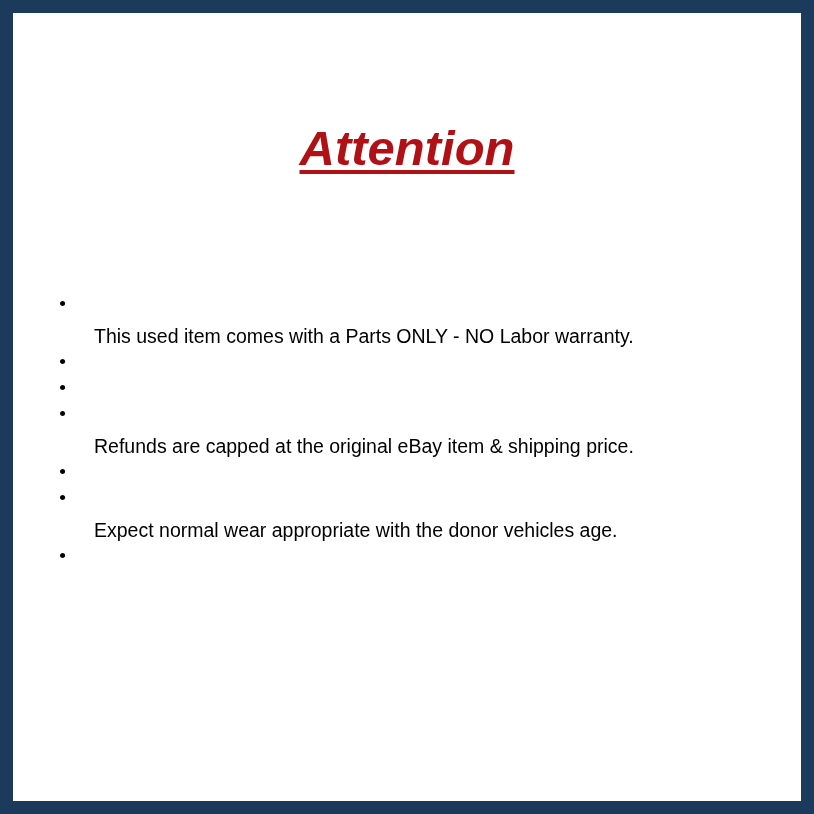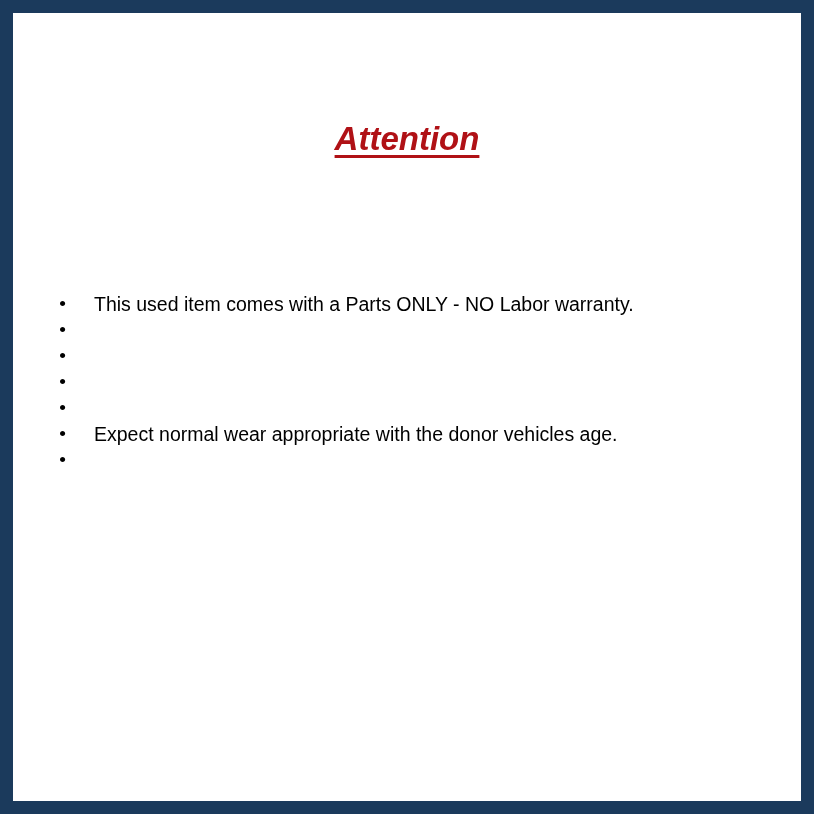--- a/index.html
+++ b/index.html
@@ -28,21 +28,21 @@
     height: 100%;
     background: #ffffff;
     box-sizing: border-box;
     position: relative;
   }
   .title {
     text-align: center;
     color: #b01116;
     font-weight: bold;
     font-style: italic;
-    font-size: 33px;
+    font-size: 49px;
     letter-spacing: 0px;
     text-decoration: underline;
     text-underline-offset: 5px;
     margin: 0;
     padding-top: 107px;
     font-family: "Liberation Sans", sans-serif;
   }
   .list {
     margin: 0;
     padding: 0;
@@ -65,20 +65,21 @@
     width: 53px;
     text-align: right;
     padding-right: 28px;
     font-size: 19px;
     line-height: 26px;
     color: #000000;
   }
   .text {
     flex: 1 1 auto;
     white-space: pre-line;
+    margin-top: 32px;
   }
 </style>
 </head>
 <body>
 
 <div class="page">
   <div class="inner">
 
     <h1 class="title">Attention</h1>
 
@@ -88,20 +89,21 @@
         <span class="text">This used item comes with a Parts ONLY - NO Labor warranty.</span>
       </li>
       <li>
         <span class="bullet">•</span>
       </li>
       <li>
         <span class="bullet">•</span>
       </li>
       <li>
         <span class="bullet">•</span>
+        <span class="text">Refunds are capped at the original eBay item &amp; shipping price.</span>
       </li>
       <li>
         <span class="bullet">•</span>
       </li>
       <li>
         <span class="bullet">•</span>
         <span class="text">Expect normal wear appropriate with the donor vehicles age.</span>
       </li>
       <li>
         <span class="bullet">•</span>

